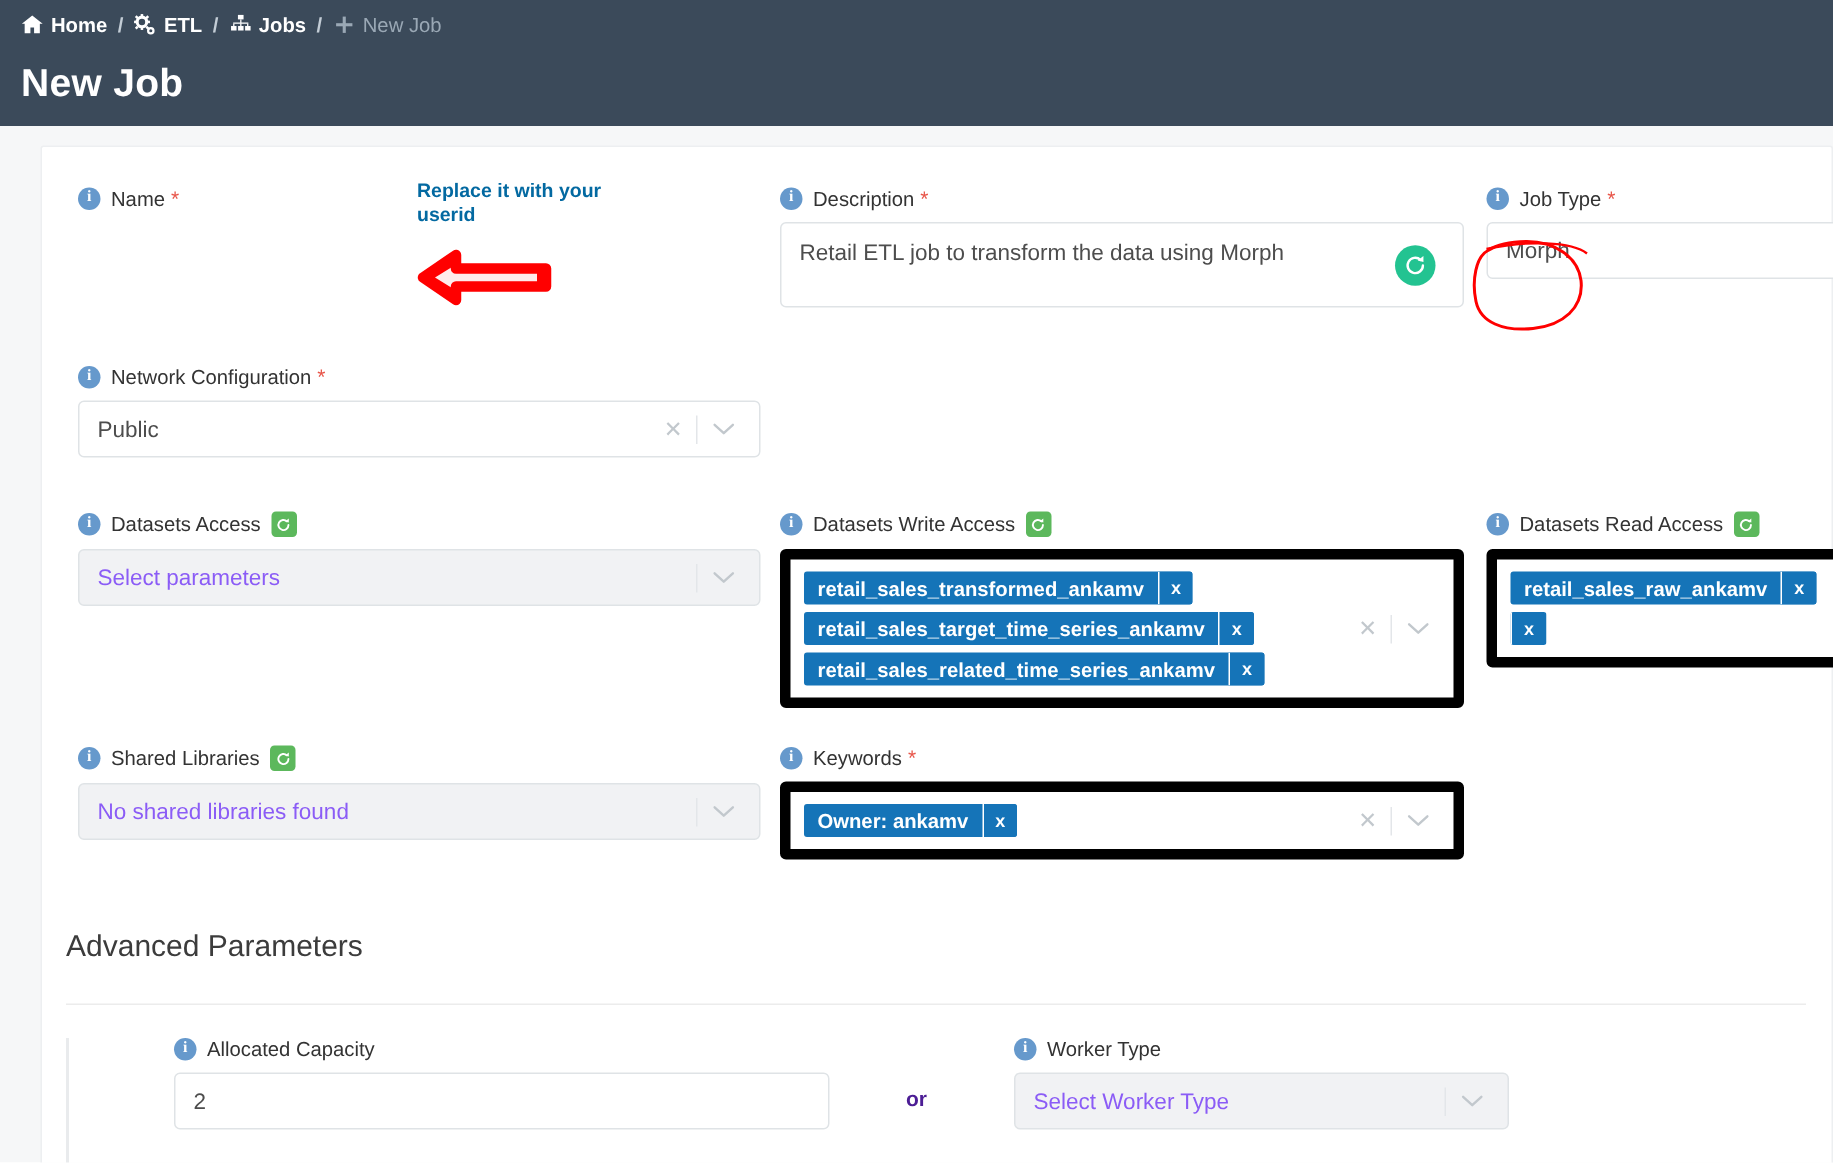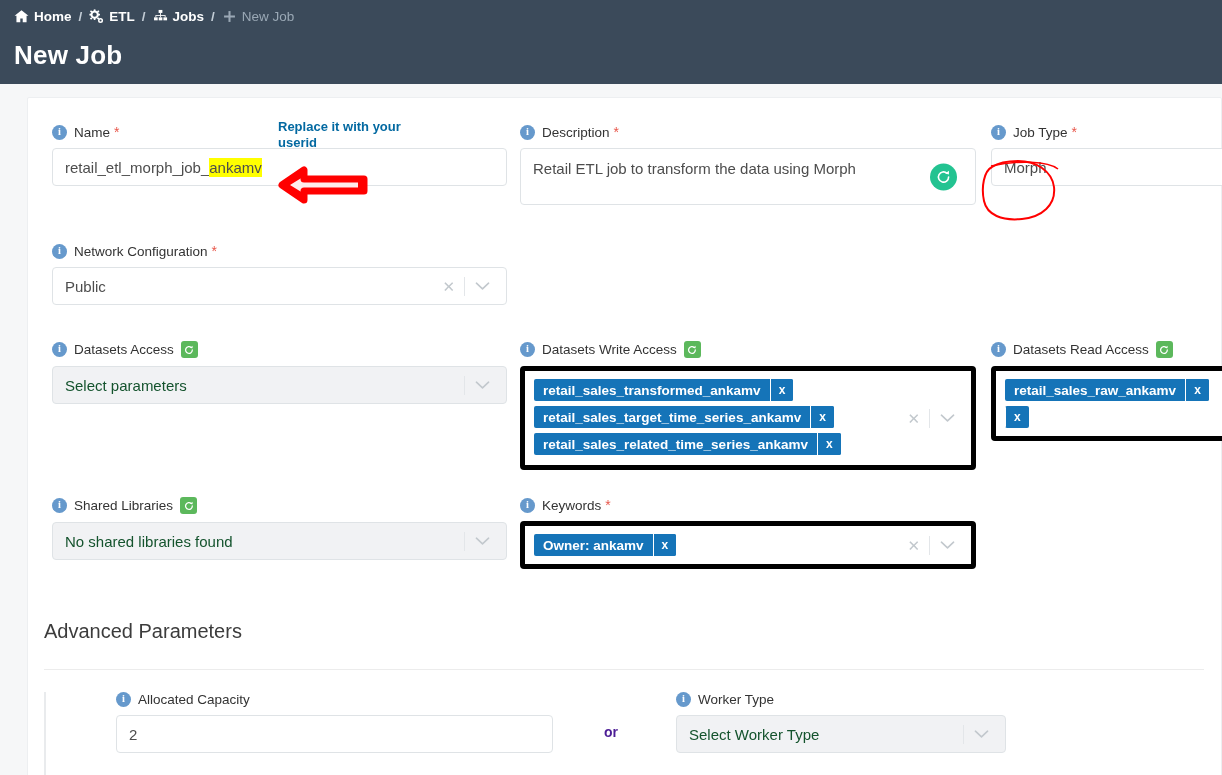--- a/index.html
+++ b/index.html
@@ -105,42 +105,42 @@
     align-items: center;
     padding: 0 12px;
     font-size: 15px;
     color: #4d4d4d;
     position: relative;
   }
   .inputbox.disabled { background: #f1f2f4; color: #9a9a9a; }
   .inputbox.tall { height: 57px; align-items: flex-start; padding-top: 11px; }
 
   .input-text { font-size: 15px; color: #4d4d4d; white-space: nowrap; }
-  .input-text.placeholder { color: #14532d; }
+  .input-text.placeholder { color: #8b5cf6; }
   .hl { background: #ffff00; padding: 1px 0; }
 
   .ctrl-right {
     position: absolute;
     right: 8px; top: 0; bottom: 0;
     display: flex; align-items: center; gap: 0;
   }
   .clear-x {
     color: #c2c8cd; font-size: 15px;
     padding: 0 9px; line-height: 1;
     font-family: "Liberation Sans", sans-serif;
   }
   .divider-v { width: 1px; height: 19px; background: #e3e6e9; }
   .caret {
     padding: 0 8px 0 10px;
     display: inline-flex; align-items: center;
   }
 
   
   .multibox {
-    border: 5px solid #000000;
+    border: 7px solid #000000;
     border-radius: 4px;
     background: #ffffff;
     position: relative;
     padding: 8px 70px 8px 9px;
     display: flex;
     flex-direction: column;
     align-items: flex-start;
     gap: 5px;
   }
   .chip {
@@ -281,23 +281,20 @@
 
 <div class="page-body">
   <div class="card">
 
     <div class="field" style="left:24px; top:26px; width:455px;">
       <div class="flabel">
         <span class="info-icon">i</span>
         <span>Name</span>
         <span class="req">*</span>
       </div>
-      <div class="inputbox" style="height:38px;">
-        <span class="input-text"><span>retail_etl_morph_job_</span><span class="hl">ankamv</span></span>
-      </div>
     </div>
 
     <div class="field" style="left:492px; top:26px; width:456px;">
       <div class="flabel">
         <span class="info-icon">i</span>
         <span>Description</span>
         <span class="req">*</span>
       </div>
       <div class="inputbox tall">
         <span class="input-text">Retail ETL job to transform the data using Morph</span>

